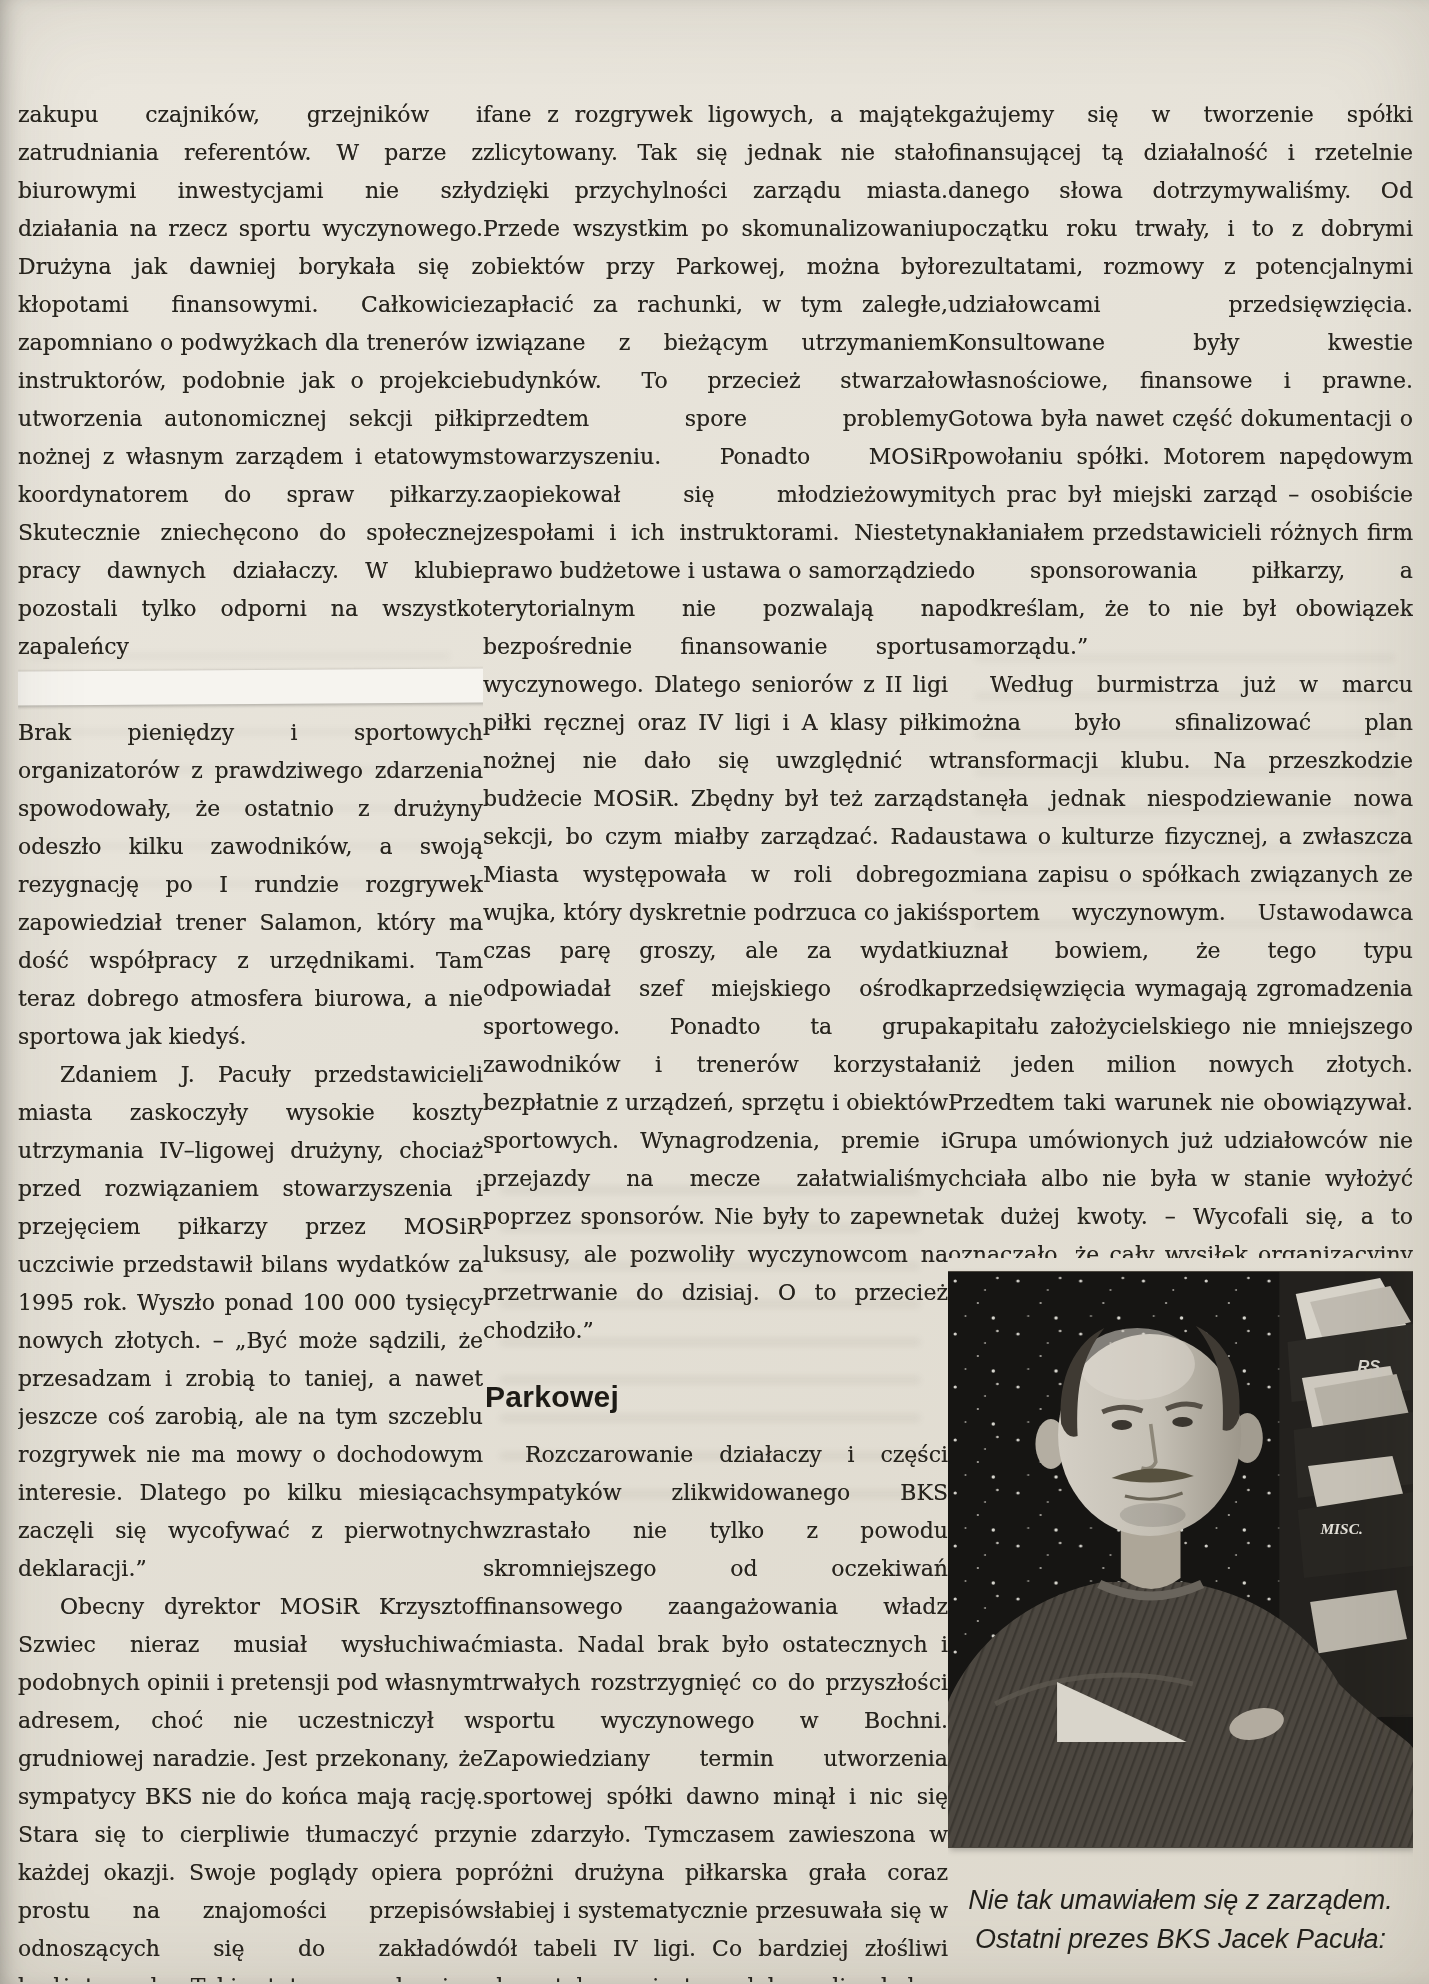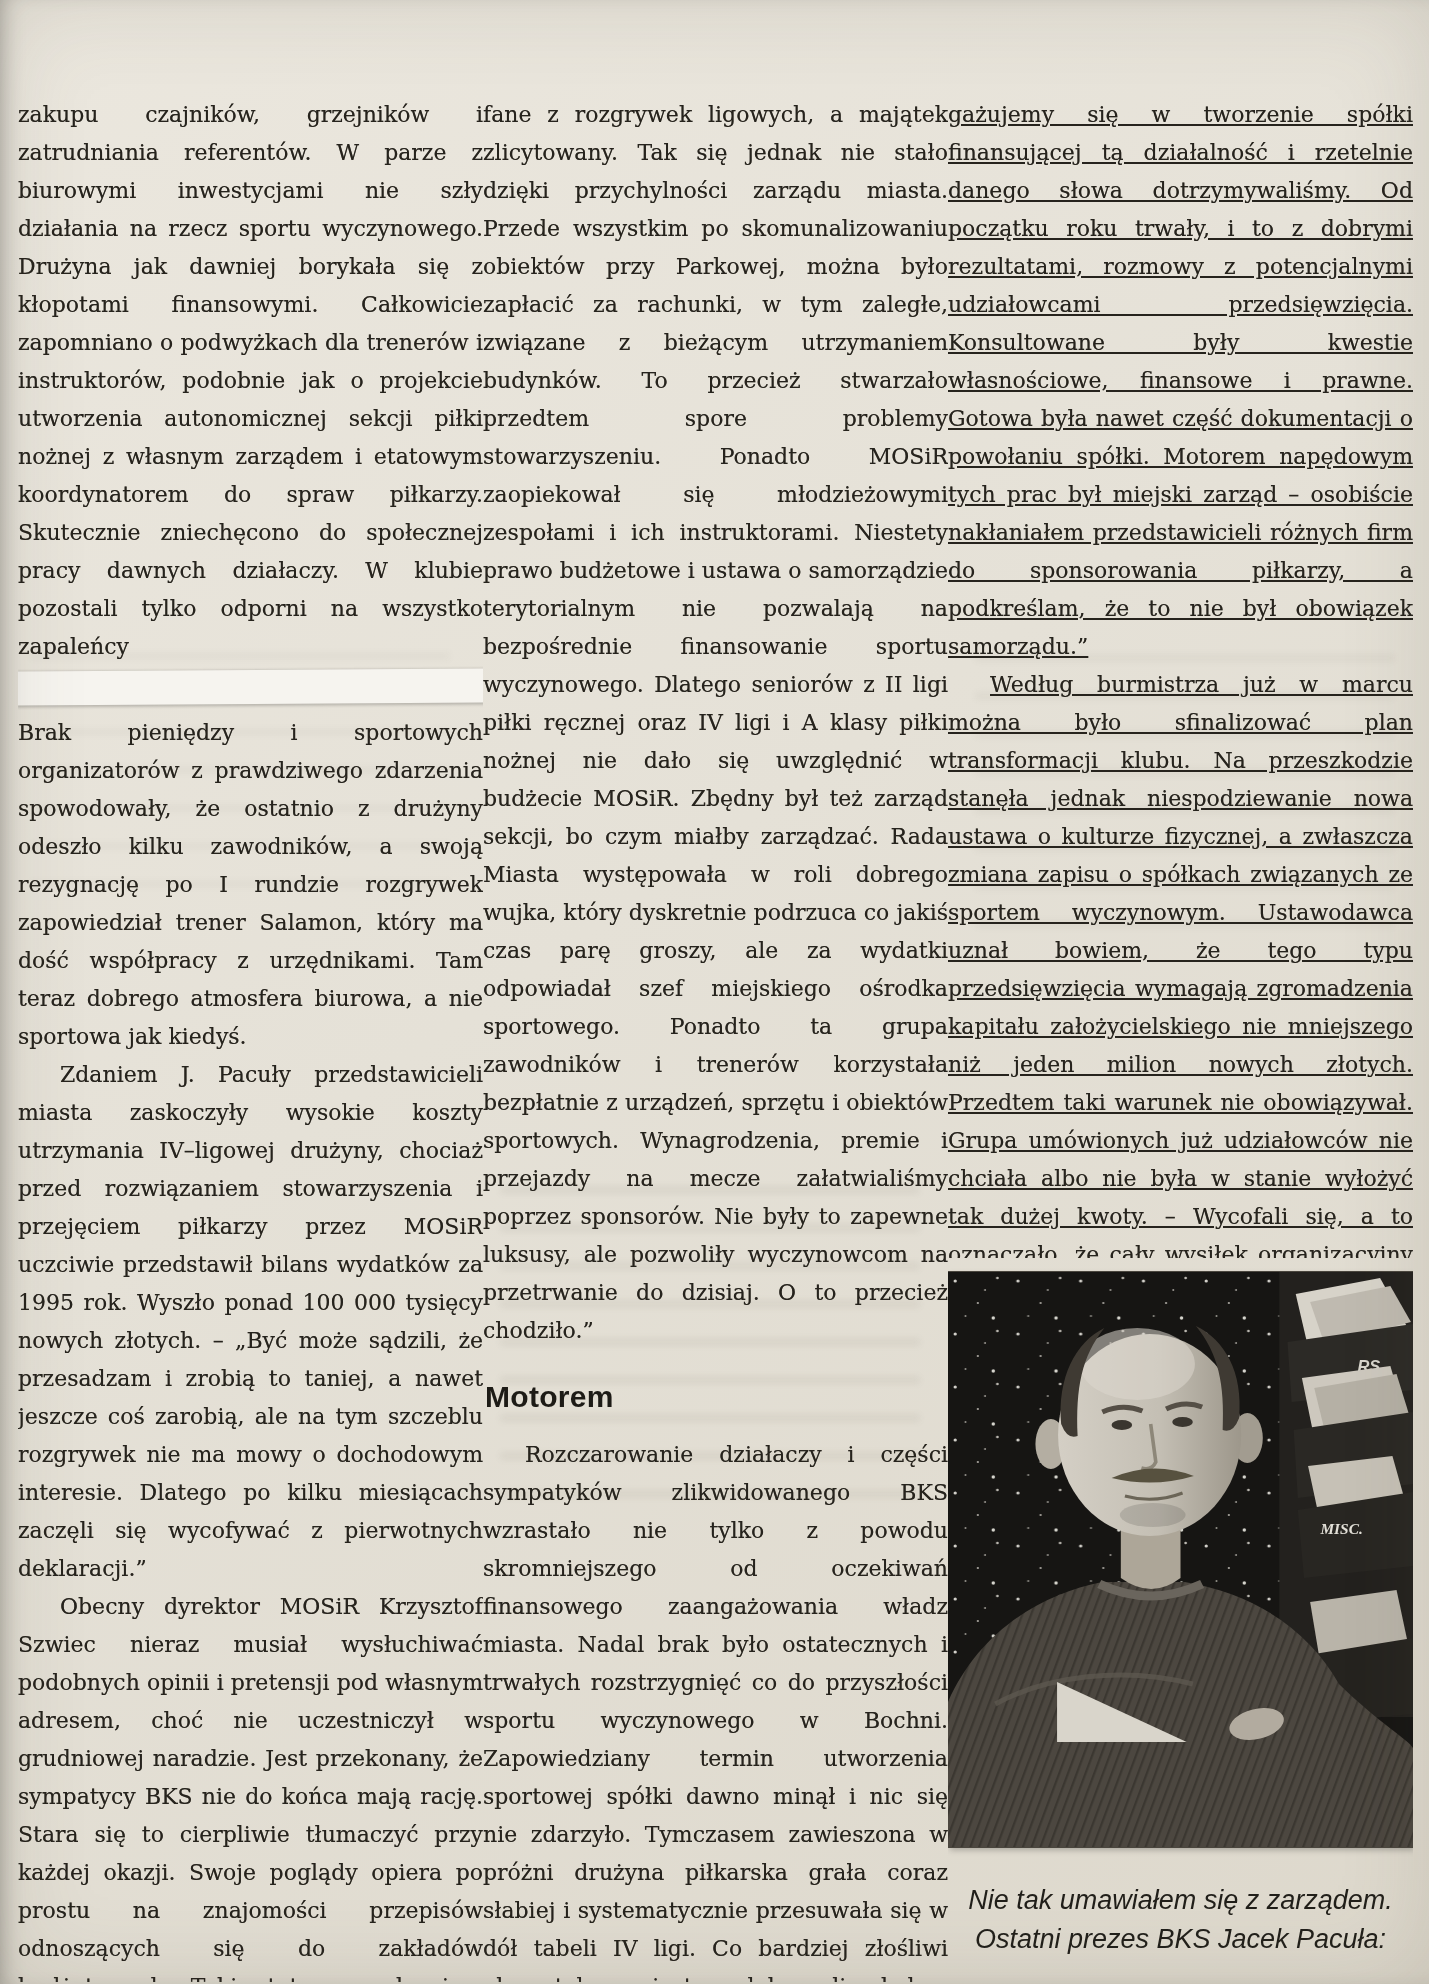--- a/index.html
+++ b/index.html
@@ -44,21 +44,21 @@
   .section-heading{
     margin:30px 0 22px 2px;font-family:"Liberation Sans",sans-serif;
     font-weight:bold;font-size:30px;color:#1d1b16;letter-spacing:.3px;
   }
   .whiteout-patch{
     height:34px;margin:4px -3px 10px -1px;background:#f6f4ef;
     box-shadow:0 2px 3px rgba(0,0,0,.20), 0 -1px 2px rgba(0,0,0,.10);
     transform:rotate(-.35deg);
   }
   
-  .col-3-text{height:1162px;overflow:hidden;text-decoration:underline;}
+  .col-3-text{height:1162px;overflow:hidden;}
   .photo{margin:14px 0 0 0;font-style:italic;}
   .photo-frame{
     width:100%;height:575px;background:#161513;position:relative;
     box-shadow:0 0 0 1px #4a463e, 2px 3px 6px rgba(0,0,0,.25);
   }
   .photo-frame svg{display:block;width:100%;height:100%;}
   figcaption{
     margin-top:34px;text-align:center;
     font-family:"Liberation Sans",sans-serif;font-size:27px;line-height:39px;color:#211f1a;
   }
@@ -84,21 +84,21 @@
   <main class="columns">
     <div class="col">
         <p class="body-par">zakupu czajników, grzejników i zatrudniania referentów. W parze z biurowymi inwestycjami nie szły działania na rzecz sportu wyczynowego. Drużyna jak dawniej borykała się z kłopotami finansowymi. Całkowicie zapomniano o podwyżkach dla trenerów i instruktorów, podobnie jak o projekcie utworzenia autonomicznej sekcji piłki nożnej z własnym zarządem i etatowym koordynatorem do spraw piłkarzy. Skutecznie zniechęcono do społecznej pracy dawnych działaczy. W klubie pozostali tylko odporni na wszystko zapaleńcy</p>
         <div class="whiteout-patch"></div>
         <p class="body-par">Brak pieniędzy i sportowych organizatorów z prawdziwego zdarzenia spowodowały, że ostatnio z drużyny odeszło kilku zawodników, a swoją rezygnację po I rundzie rozgrywek zapowiedział trener Salamon, który ma dość współpracy z urzędnikami. Tam teraz dobrego atmosfera biurowa, a nie sportowa jak kiedyś.</p>
         <p class="body-par indent">Zdaniem J. Pacuły przedstawicieli miasta zaskoczyły wysokie koszty utrzymania IV–ligowej drużyny, chociaż przed rozwiązaniem stowarzyszenia i przejęciem piłkarzy przez MOSiR uczciwie przedstawił bilans wydatków za 1995 rok. Wyszło ponad 100 000 tysięcy nowych złotych. – „Być może sądzili, że przesadzam i zrobią to taniej, a nawet jeszcze coś zarobią, ale na tym szczeblu rozgrywek nie ma mowy o dochodowym interesie. Dlatego po kilku miesiącach zaczęli się wycofywać z pierwotnych deklaracji.”</p>
         <p class="body-par indent">Obecny dyrektor MOSiR Krzysztof Szwiec nieraz musiał wysłuchiwać podobnych opinii i pretensji pod własnym adresem, choć nie uczestniczył w grudniowej naradzie. Jest przekonany, że sympatycy BKS nie do końca mają rację. Stara się to cierpliwie tłumaczyć przy każdej okazji. Swoje poglądy opiera po prostu na znajomości przepisów odnoszących się do zakładów budżetowych. Taki status ma bowiem jego firma.</p>
       </div>
     <div class="col">
         <p class="body-par">fane z rozgrywek ligowych, a majątek zlicytowany. Tak się jednak nie stało dzięki przychylności zarządu miasta. Przede wszystkim po skomunalizowaniu obiektów przy Parkowej, można było zapłacić za rachunki, w tym zaległe, związane z bieżącym utrzymaniem budynków. To przecież stwarzało przedtem spore problemy stowarzyszeniu. Ponadto MOSiR zaopiekował się młodzieżowymi zespołami i ich instruktorami. Niestety prawo budżetowe i ustawa o samorządzie terytorialnym nie pozwalają na bezpośrednie finansowanie sportu wyczynowego. Dlatego seniorów z II ligi piłki ręcznej oraz IV ligi i A klasy piłki nożnej nie dało się uwzględnić w budżecie MOSiR. Zbędny był też zarząd sekcji, bo czym miałby zarządzać. Rada Miasta występowała w roli dobrego wujka, który dyskretnie podrzuca co jakiś czas parę groszy, ale za wydatki odpowiadał szef miejskiego ośrodka sportowego. Ponadto ta grupa zawodników i trenerów korzystała bezpłatnie z urządzeń, sprzętu i obiektów sportowych. Wynagrodzenia, premie i przejazdy na mecze załatwialiśmy poprzez sponsorów. Nie były to zapewne luksusy, ale pozwoliły wyczynowcom na przetrwanie do dzisiaj. O to przecież chodziło.”</p>
-        <h2 class="section-heading">Motorem</h2>
+        <h2 class="section-heading">Parkowej</h2>
         <p class="body-par indent">Rozczarowanie działaczy i części sympatyków zlikwidowanego BKS wzrastało nie tylko z powodu skromniejszego od oczekiwań finansowego zaangażowania władz miasta. Nadal brak było ostatecznych i trwałych rozstrzygnięć co do przyszłości sportu wyczynowego w Bochni. Zapowiedziany termin utworzenia sportowej spółki dawno minął i nic się nie zdarzyło. Tymczasem zawieszona w próżni drużyna piłkarska grała coraz słabiej i systematycznie przesuwała się w dół tabeli IV ligi. Co bardziej złośliwi obywatele miasta dokuczali byłym działaczom, twierdząc że wkrótce nie będzie czego ratować.</p>
       </div>
     <div class="col">
       <div class="col-3-text">
           <p class="body-par">gażujemy się w tworzenie spółki finansującej tą działalność i rzetelnie danego słowa dotrzymywaliśmy. Od początku roku trwały, i to z dobrymi rezultatami, rozmowy z potencjalnymi udziałowcami przedsięwzięcia. Konsultowane były kwestie własnościowe, finansowe i prawne. Gotowa była nawet część dokumentacji o powołaniu spółki. Motorem napędowym tych prac był miejski zarząd – osobiście nakłaniałem przedstawicieli różnych firm do sponsorowania piłkarzy, a podkreślam, że to nie był obowiązek samorządu.”</p>
           <p class="body-par indent">Według burmistrza już w marcu można było sfinalizować plan transformacji klubu. Na przeszkodzie stanęła jednak niespodziewanie nowa ustawa o kulturze fizycznej, a zwłaszcza zmiana zapisu o spółkach związanych ze sportem wyczynowym. Ustawodawca uznał bowiem, że tego typu przedsięwzięcia wymagają zgromadzenia kapitału założycielskiego nie mniejszego niż jeden milion nowych złotych. Przedtem taki warunek nie obowiązywał. Grupa umówionych już udziałowców nie chciała albo nie była w stanie wyłożyć tak dużej kwoty. – Wycofali się, a to oznaczało, że cały wysiłek organizacyjny poszedł na marne i wróciliśmy do wyjściowego punktu – reasumuje burmistrz. – Stąd zwłoka. Przykra zapewne dla tych, którzy spodziewali się błyskawicznych rozwiązań, ale nie opieszałość w realizacji naszych dobrowolnych zobowiązań. Naprawdę</p>
         </div>
       <figure class="photo">
         <div class="photo-frame">
           <svg viewBox="0 0 452 575" preserveAspectRatio="none">

